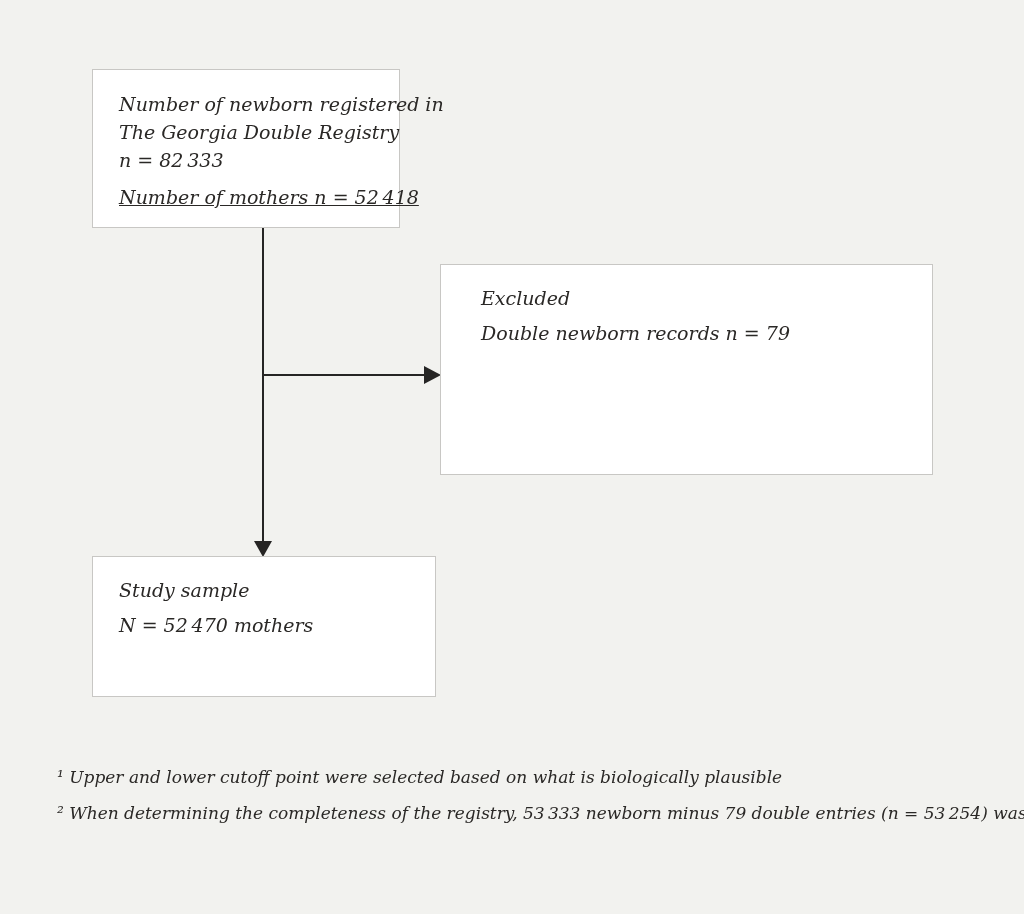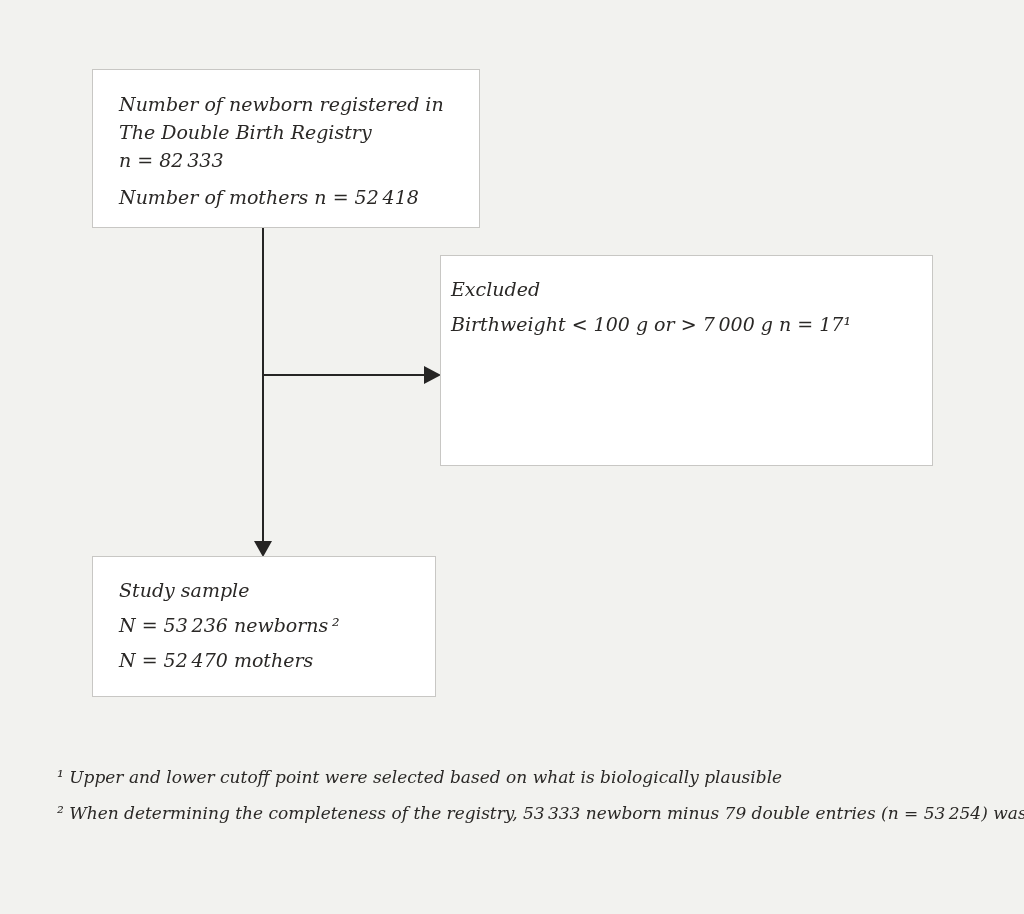--- a/index.html
+++ b/index.html
@@ -15,25 +15,25 @@
     overflow: hidden;
   }
   .box {
     position: absolute;
     background: #ffffff;
     border: 1px solid #c8c7c4;
     box-sizing: border-box;
   }
   .box .line { white-space: nowrap; }
 
-  .box-registry { left: 92px; top: 69px; width: 388px; height: 159px; padding: 20px 14px 2px 26px; }
+  .box-registry { left: 92px; top: 69px; width: 308px; height: 159px; padding: 20px 14px 2px 26px; }
   .box-registry .line { font-size: 19px; line-height: 28px; }
-  .box-registry .mothers-line { margin-top: 9px; }
+  .box-registry .mothers-line { margin-top: 9px; text-decoration: underline; }
 
-  .box-excluded { left: 440px; top: 255px; width: 493px; height: 211px; padding: 16px 14px 0 10px; }
+  .box-excluded { left: 440px; top: 264px; width: 493px; height: 211px; padding: 16px 14px 0 40px; }
   .box-excluded .line { font-size: 19px; line-height: 35px; }
 
   .box-study { left: 92px; top: 556px; width: 344px; height: 141px; padding: 16px 14px 0 26px; }
   .box-study .line { font-size: 19px; line-height: 35px; }
 
   .vline {
     position: absolute; left: 262px; top: 228px;
     width: 2px; height: 313px; background: #262524;
   }
   .hline {
@@ -61,38 +61,37 @@
   }
   .footnotes .footnote { white-space: nowrap; }
 </style>
 </head>
 <body>
 
 <div class="canvas">
 
   <div class="box box-registry">
     <div class="line">Number of newborn registered in</div>
-    <div class="line">The Double Birth Registry</div>
+    <div class="line">The Georgia Double Registry</div>
     <div class="line">n = 82 333</div>
     <div class="line mothers-line">Number of mothers n = 52 418</div>
   </div>
 
   <div class="vline"></div>
   <div class="hline"></div>
   <div class="arrowhead-right"></div>
   <div class="arrowhead-down"></div>
 
   <div class="box box-excluded">
     <div class="line">Excluded</div>
-    <div class="line">Birthweight &lt; 100 g or &gt; 7 000 g n = 17¹</div>
+    <div class="line">Double newborn records n = 79</div>
   </div>
 
   <div class="box box-study">
     <div class="line">Study sample</div>
-    <div class="line">N = 53 236 newborns ²</div>
     <div class="line">N = 52 470 mothers</div>
   </div>
 
   <div class="footnotes">
     <div class="footnote">¹ Upper and lower cutoff point were selected based on what is biologically plausible</div>
     <div class="footnote">² When determining the completeness of the registry, 53 333 newborn minus 79 double entries (n = 53 254) was used</div>
   </div>
 
 </div>
 

